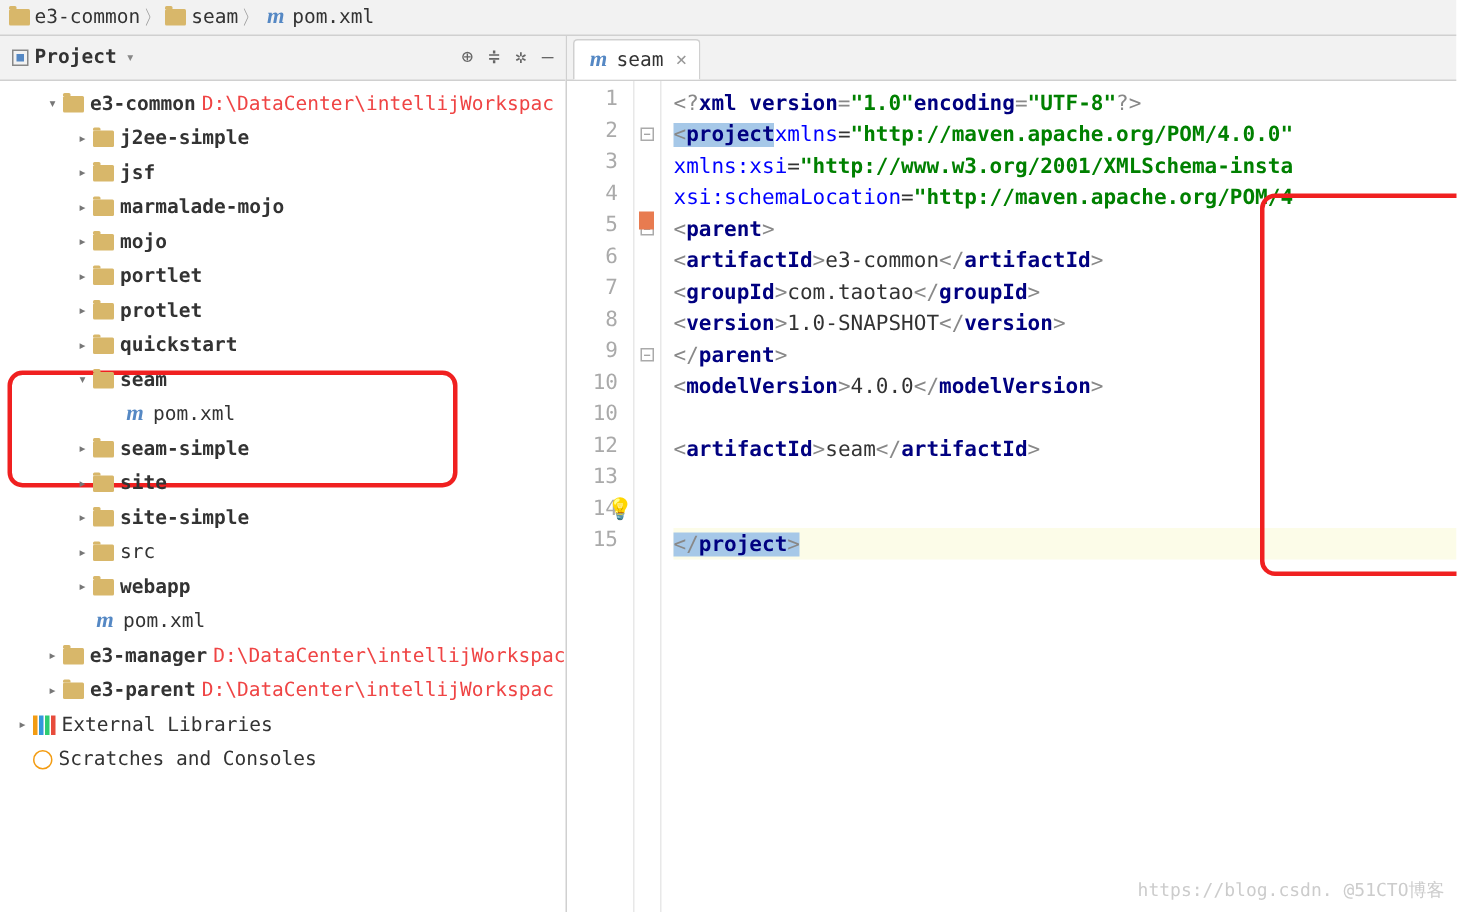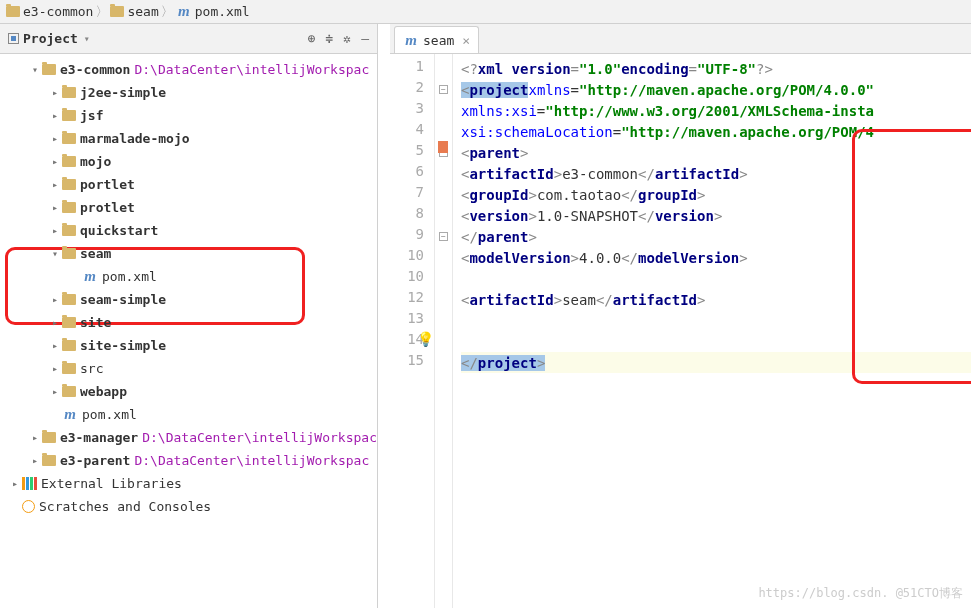--- a/index.html
+++ b/index.html
@@ -5,33 +5,33 @@
     * { box-sizing: border-box; margin: 0; padding: 0; }
     body { font-family: "SimSun", "Consolas", monospace; font-size: 13px; color: #333; background: #fff; overflow: hidden; width: 971px; height: 608px; }
     
     .breadcrumb { height: 24px; display: flex; align-items: center; padding: 0 6px; border-bottom: 1px solid #d0d0d0; background: #f2f2f2; font-size: 13px; }
     .bc-item { display: flex; align-items: center; gap: 3px; }
     .bc-sep { margin: 0 2px; color: #999; }
     .folder-ico { display: inline-block; width: 14px; height: 11px; background: #d8b76a; border-radius: 1px; position: relative; }
     .folder-ico::before { content:''; position:absolute; top:-2px; left:0; width:5px; height:2px; background:#d8b76a; border-radius:1px 1px 0 0; }
     .m-ico { color: #5588c4; font-weight: bold; font-style: italic; font-family: serif; font-size: 15px; display: inline-block; width:16px; text-align:center;}
     
-    .main { display: flex; height: 584px; gap: 12px; }
+    .main { display: flex; height: 584px; }
     .sidebar { width: 378px; border-right: 1px solid #d0d0d0; display: flex; flex-direction: column; background: #fff; }
     .sb-header { height: 30px; background: #f2f2f2; border-bottom: 1px solid #d0d0d0; display: flex; align-items: center; padding: 0 8px; justify-content: space-between; }
     .sb-title { display: flex; align-items: center; gap: 4px; font-weight: bold; }
     .sb-actions { display: flex; gap: 10px; color: #666; }
     .sb-actions span { cursor: pointer; }
     
     .tree { flex: 1; overflow: auto; padding: 4px 0; }
     .tree-row { display: flex; align-items: center; height: 23px; padding-left: 6px; white-space: nowrap; position: relative; }
     .arrow { width: 14px; display: inline-flex; justify-content: center; color: #777; font-size: 10px; }
     .indent { display: inline-block; }
     .tree-label { margin-left: 4px; }
-    .tree-path { color: #a21caf; margin-left: 4px; }
+    .tree-path { color: #ef4444; margin-left: 4px; }
     .bold { font-weight: bold; }
     
     .red-box { position: absolute; border: 3px solid #f02020; border-radius: 10px; pointer-events: none; }
     .red-box-tree { left: 5px; top: 247px; width: 300px; height: 78px; }
     
     .file-ico { display:inline-block; width:12px; height:14px; background:#fff; border:1px solid #999; position:relative; }
     .file-ico::after { content:''; position:absolute; right:-1px; top:-1px; width:4px; height:4px; background:#ddd; border-left:1px solid #999; border-bottom:1px solid #999; }
     .lib-ico { display:inline-flex; gap:1px; }
     .lib-ico i { width:3px; height:13px; display:block; }
     .clock-ico { width:13px; height:13px; border:1.5px solid #f39c12; border-radius:50%; display:inline-block; position:relative;}

